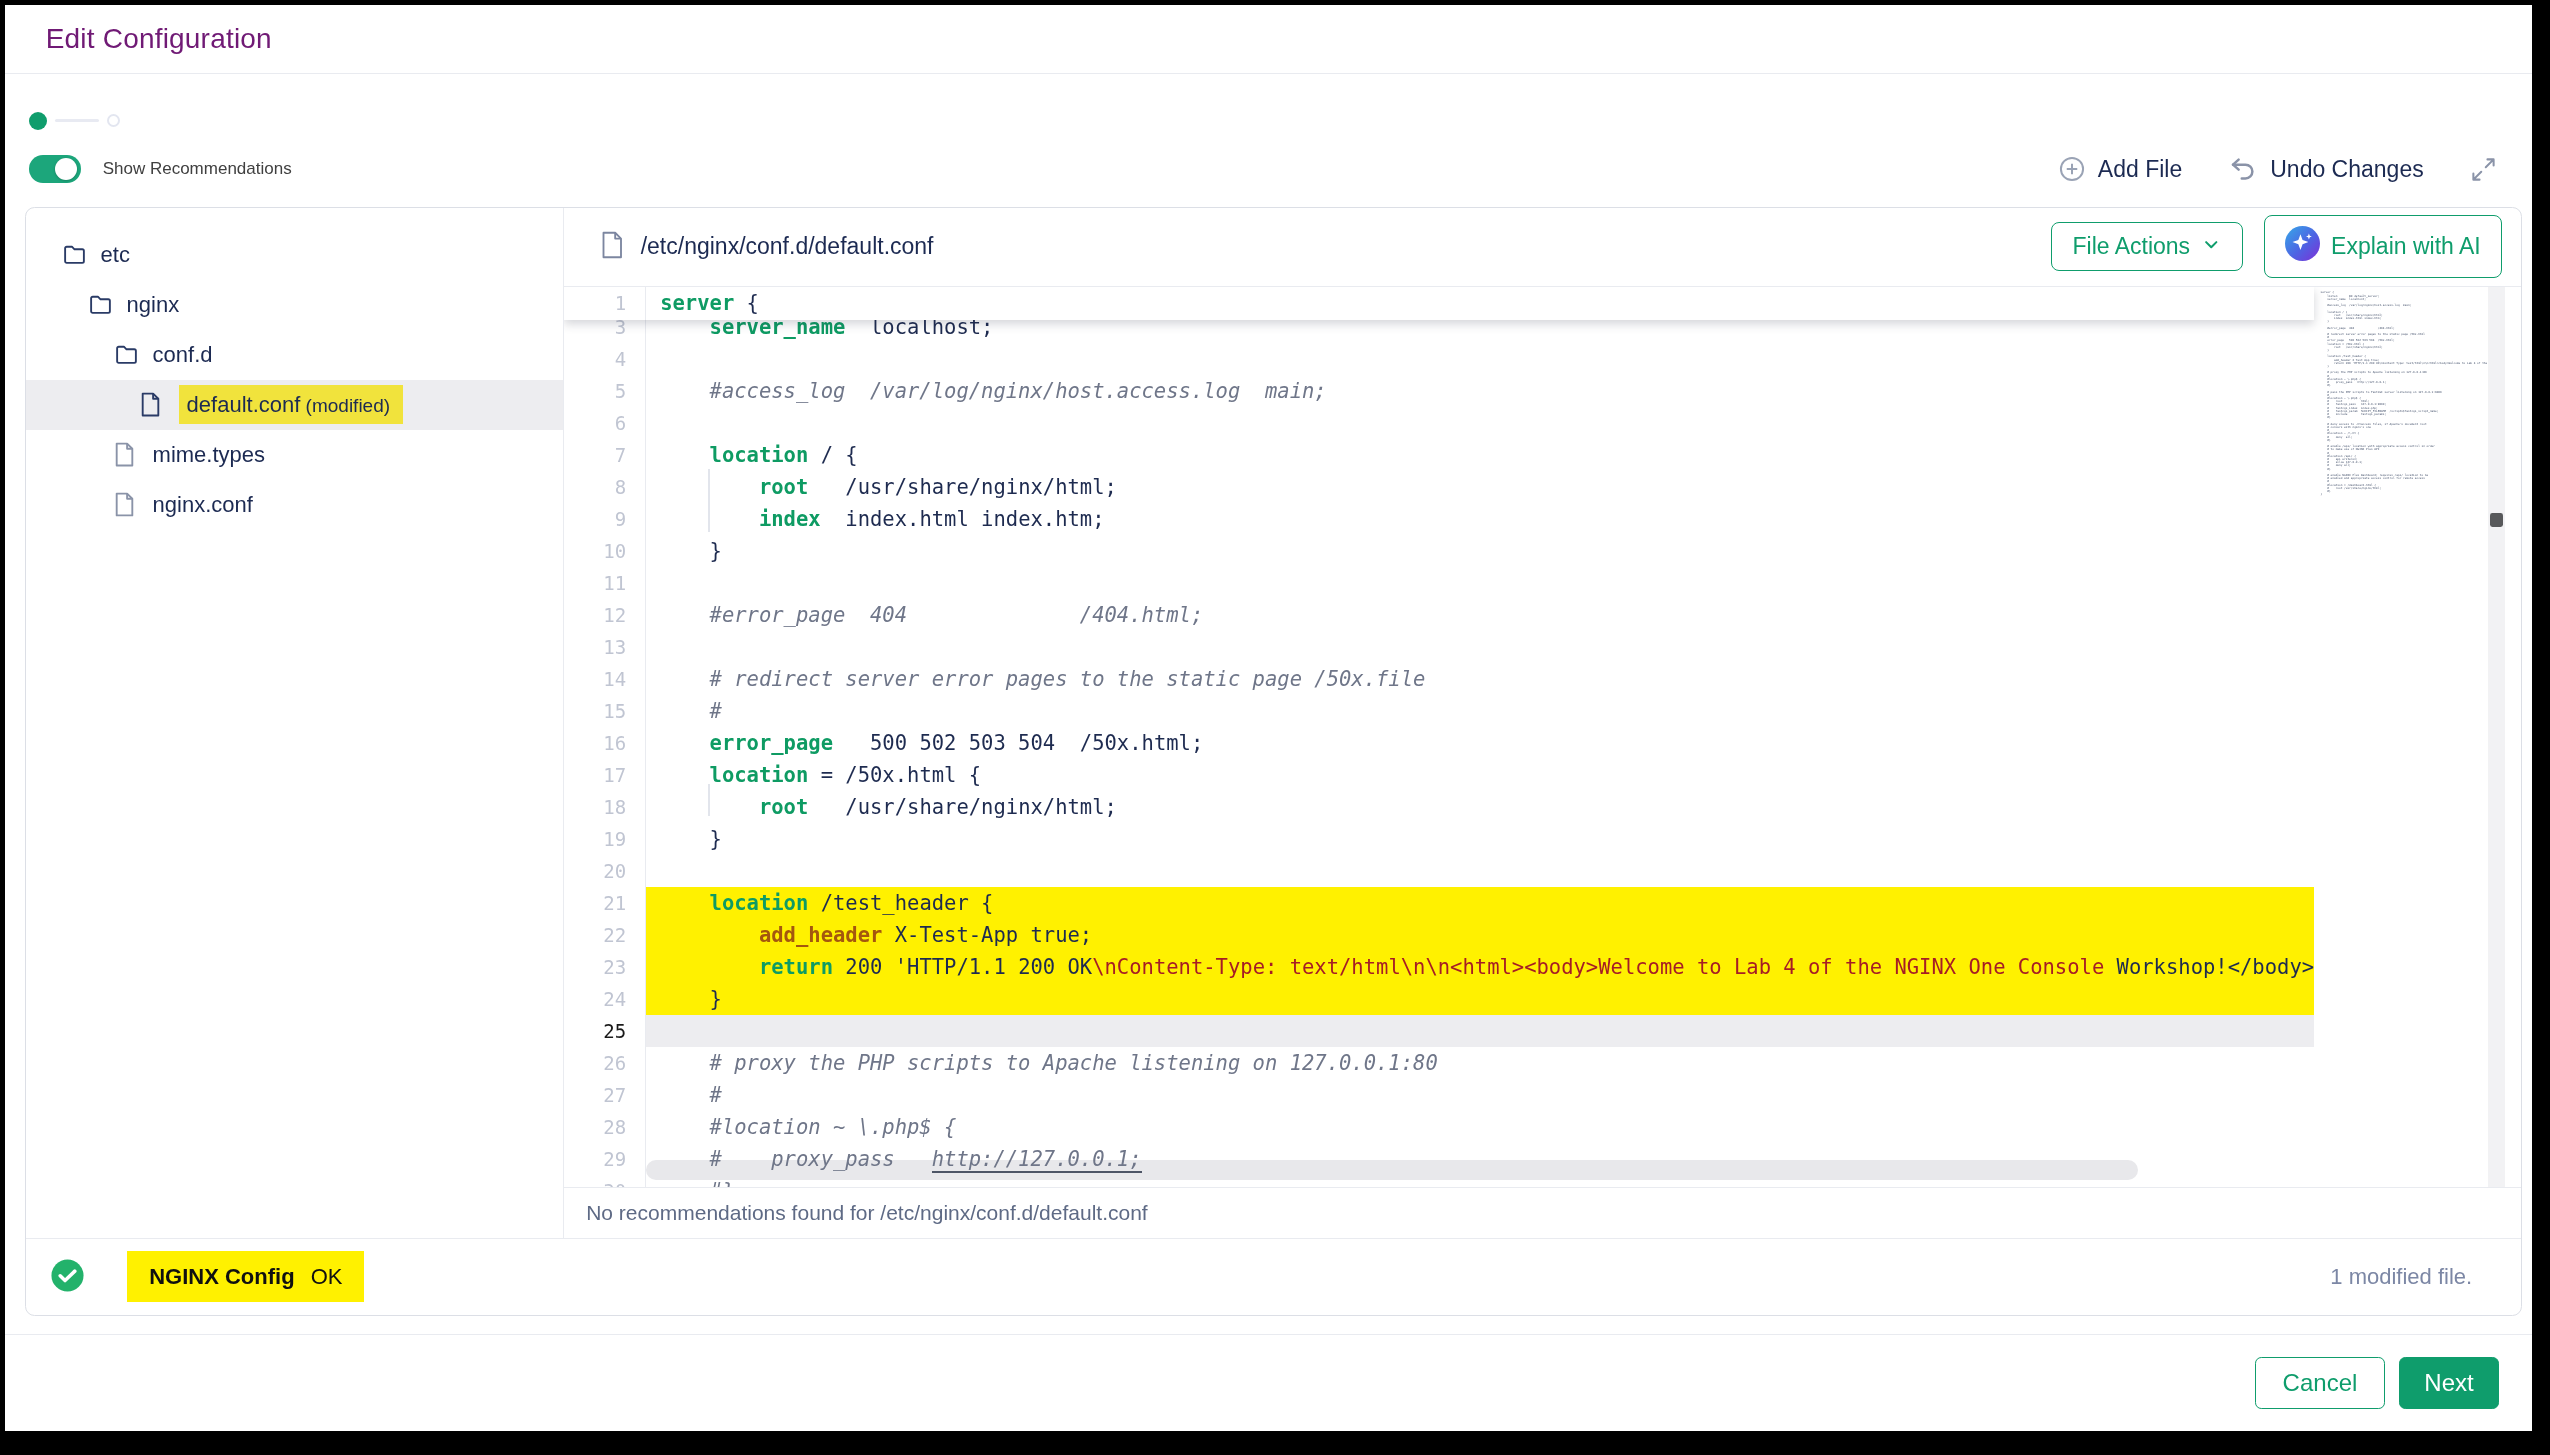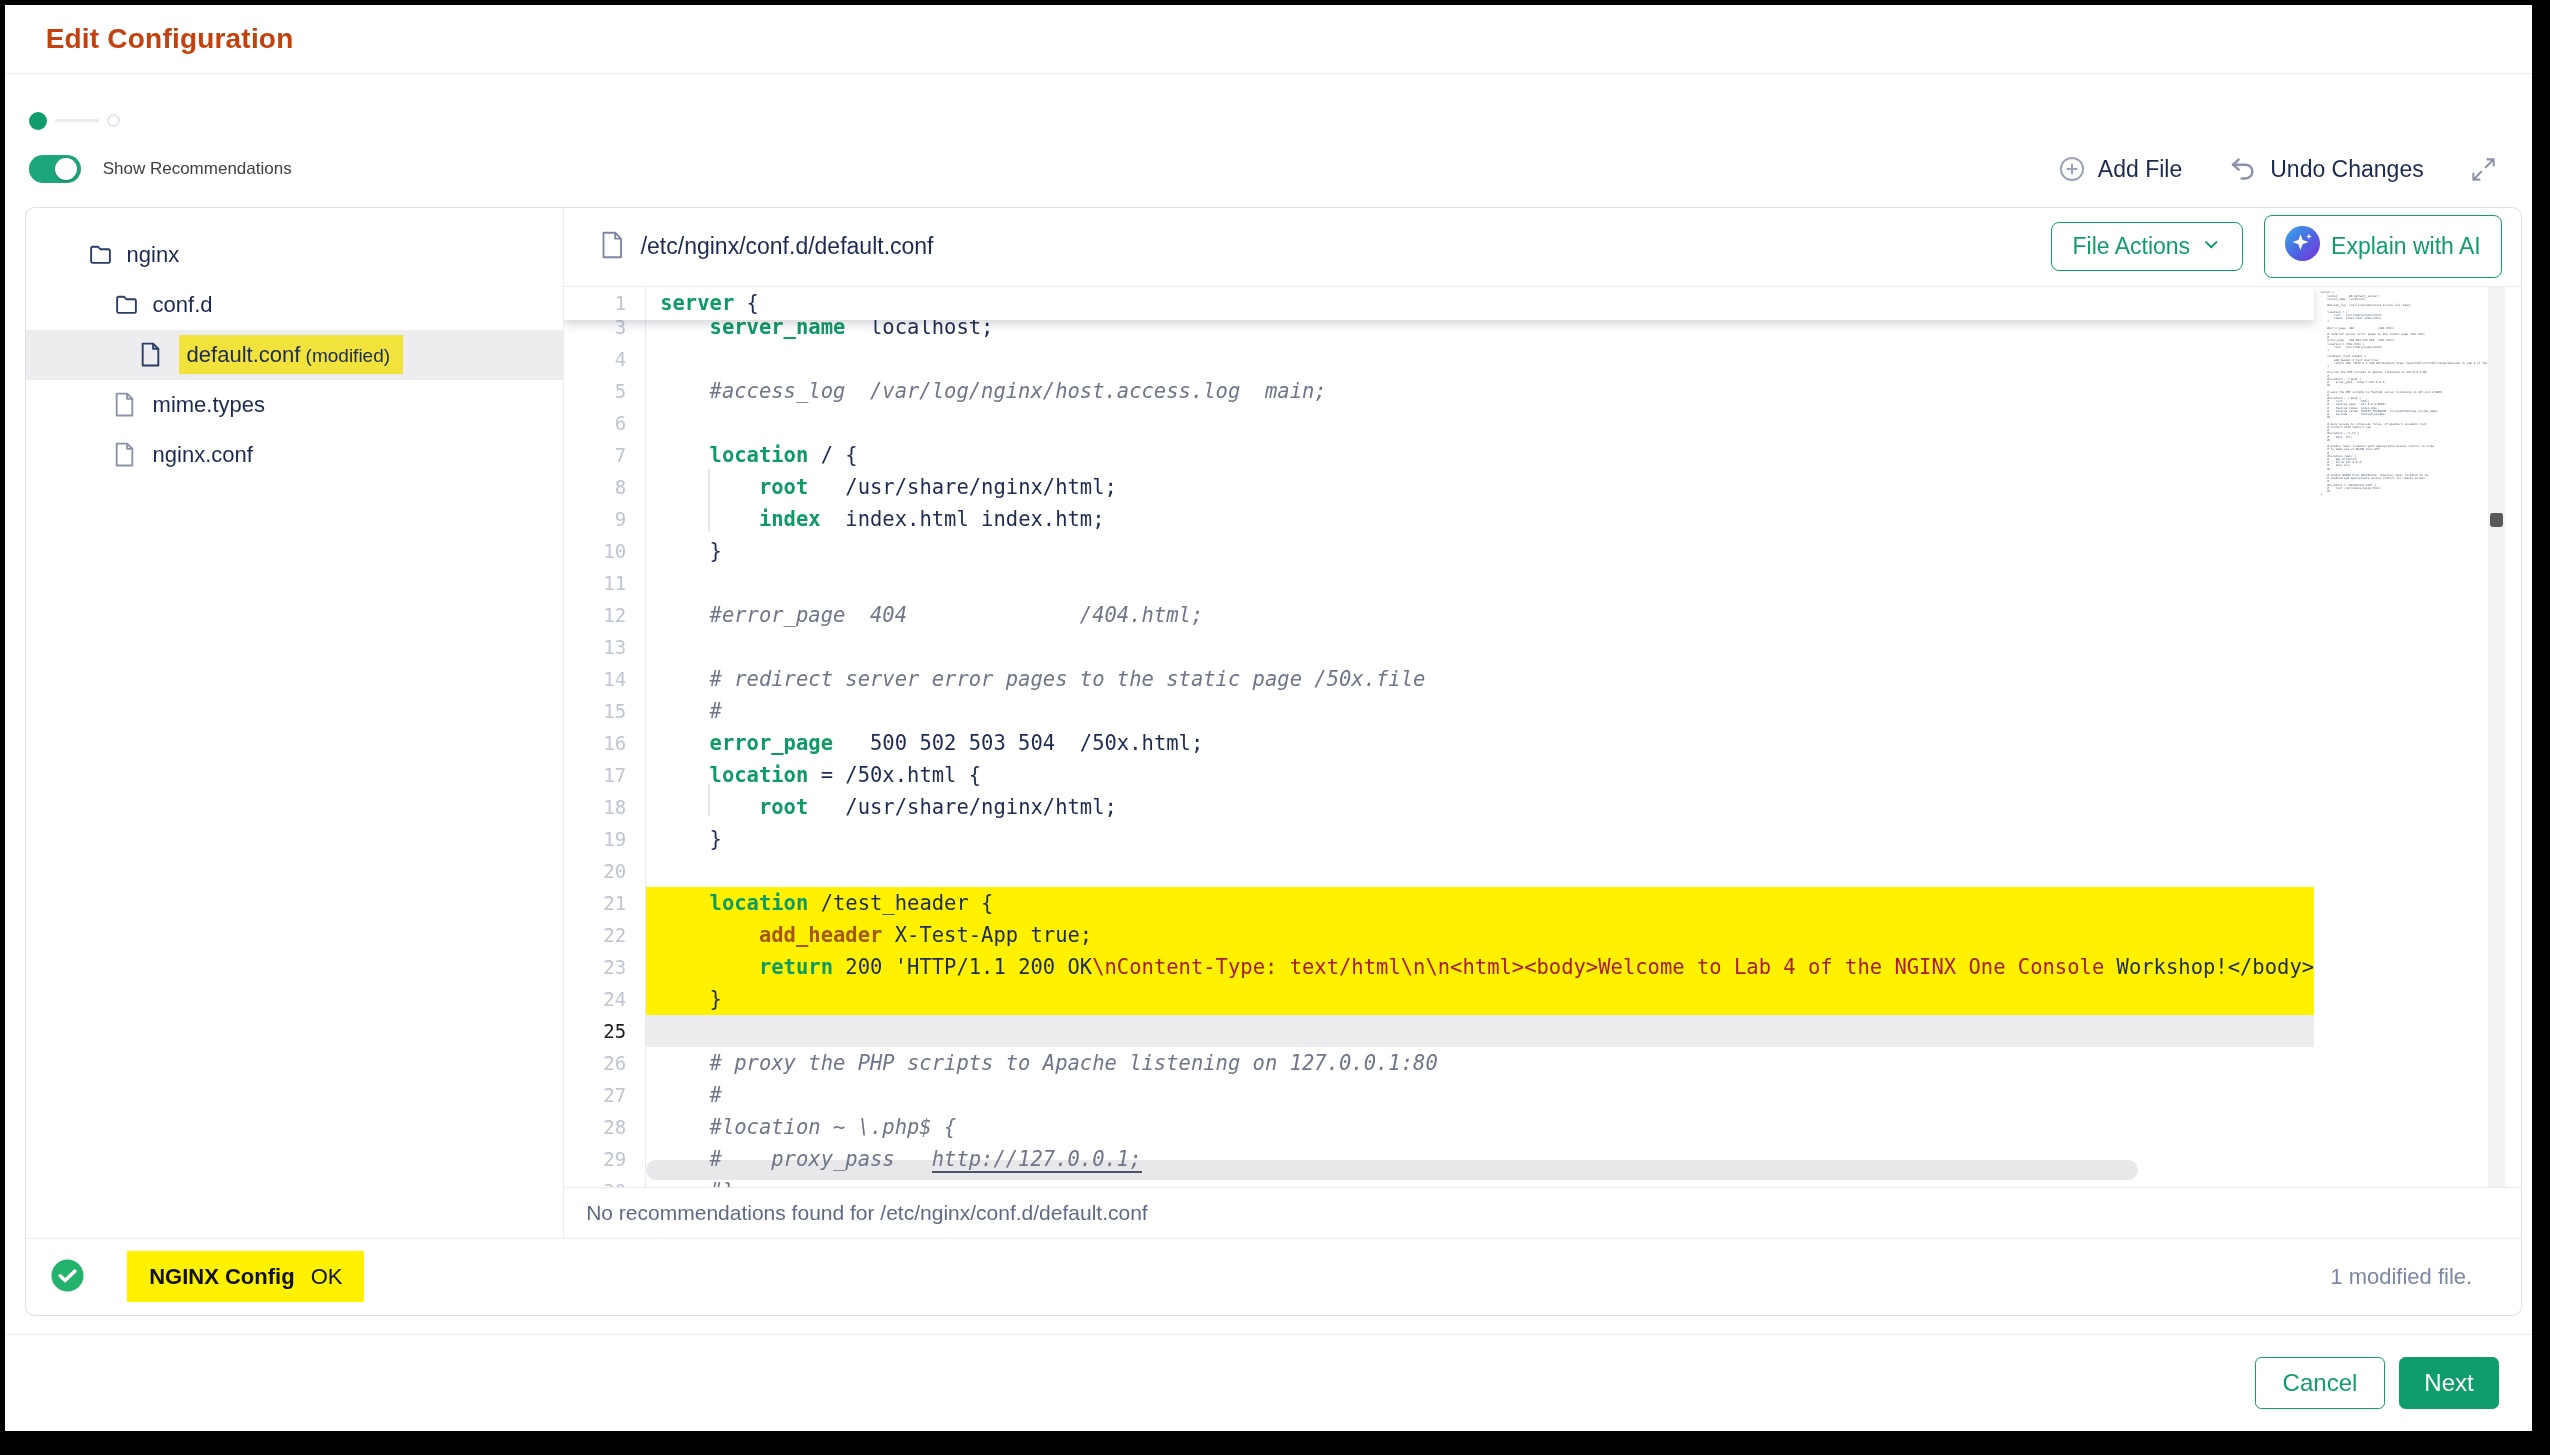--- a/index.html
+++ b/index.html
@@ -1,21 +1,21 @@
 <!DOCTYPE html>
 <html style="--accent: #0F9D6C; --hl-yellow: #FFF100; --hl-yellow-dim: #F1E33C;font-size:12.6px"><head>
 <meta charset="utf-8">
 <style>
   * { margin:0; padding:0; box-sizing:border-box; }
   html,body { width:2550px; height:1456px; background:#000; font-family:"Liberation Sans", sans-serif; overflow:hidden; }
   .app { position:absolute; left:4.7px; top:4.7px; width:2527px; height:1426px; background:#fff; overflow:hidden; }
 
   
   .app-header { height:69px; border-bottom:1.6px solid #E9EBF0; display:flex; align-items:center; padding-left:41px; }
-  .app-title { font-size:28px; font-weight:bold; color:#c2410c; letter-spacing:0.2px; }
+  .app-title { font-size:28px; font-weight:normal; color:#701a75; letter-spacing:0.2px; }
 
   
   .stepper { position:absolute; left:24px; top:107px; display:flex; align-items:center; }
   .step-dot.active { width:18px; height:18px; border-radius:50%; background:var(--accent); }
   .step-line { width:44px; height:3.2px; background:#E8EAF2; border-radius:1.6px; margin:0 8px; }
   .step-dot.inactive { width:13.4px; height:13.4px; border-radius:50%; background:#fff; border:2.4px solid #E3E6F0; }
 
   
   .toolbar { position:absolute; left:24px; right:35px; top:141px; height:47px; display:flex; align-items:center; justify-content:space-between; }
   .toolbar-left { display:flex; align-items:center; gap:22px; }
@@ -138,20 +138,28 @@
             </svg>
           </span>
       </div>
     </div>
   </div>
 
   <div class="panel">
     <div class="panel-main">
 
       <div class="tree-pane">
+          <div class="tree-row" style="padding-left: 36px;">
+            <span class="tree-ico">
+              <svg width="25" height="25" viewBox="0 0 24 24" fill="none" stroke="#2A3B66" stroke-width="1.8" stroke-linejoin="round">
+                <path d="M3 7.5V6a1.5 1.5 0 0 1 1.5-1.5h5L12 7h7.5A1.5 1.5 0 0 1 21 8.5v10a1.5 1.5 0 0 1-1.5 1.5h-15A1.5 1.5 0 0 1 3 18.5z"></path>
+              </svg>
+            </span>
+            <span class="tree-label">etc</span>
+          </div>
           <div class="tree-row" style="padding-left: 62px;">
             <span class="tree-ico">
               <svg width="25" height="25" viewBox="0 0 24 24" fill="none" stroke="#2A3B66" stroke-width="1.8" stroke-linejoin="round">
                 <path d="M3 7.5V6a1.5 1.5 0 0 1 1.5-1.5h5L12 7h7.5A1.5 1.5 0 0 1 21 8.5v10a1.5 1.5 0 0 1-1.5 1.5h-15A1.5 1.5 0 0 1 3 18.5z"></path>
               </svg>
             </span>
             <span class="tree-label">nginx</span>
           </div>
           <div class="tree-row" style="padding-left: 88px;">
             <span class="tree-ico">

